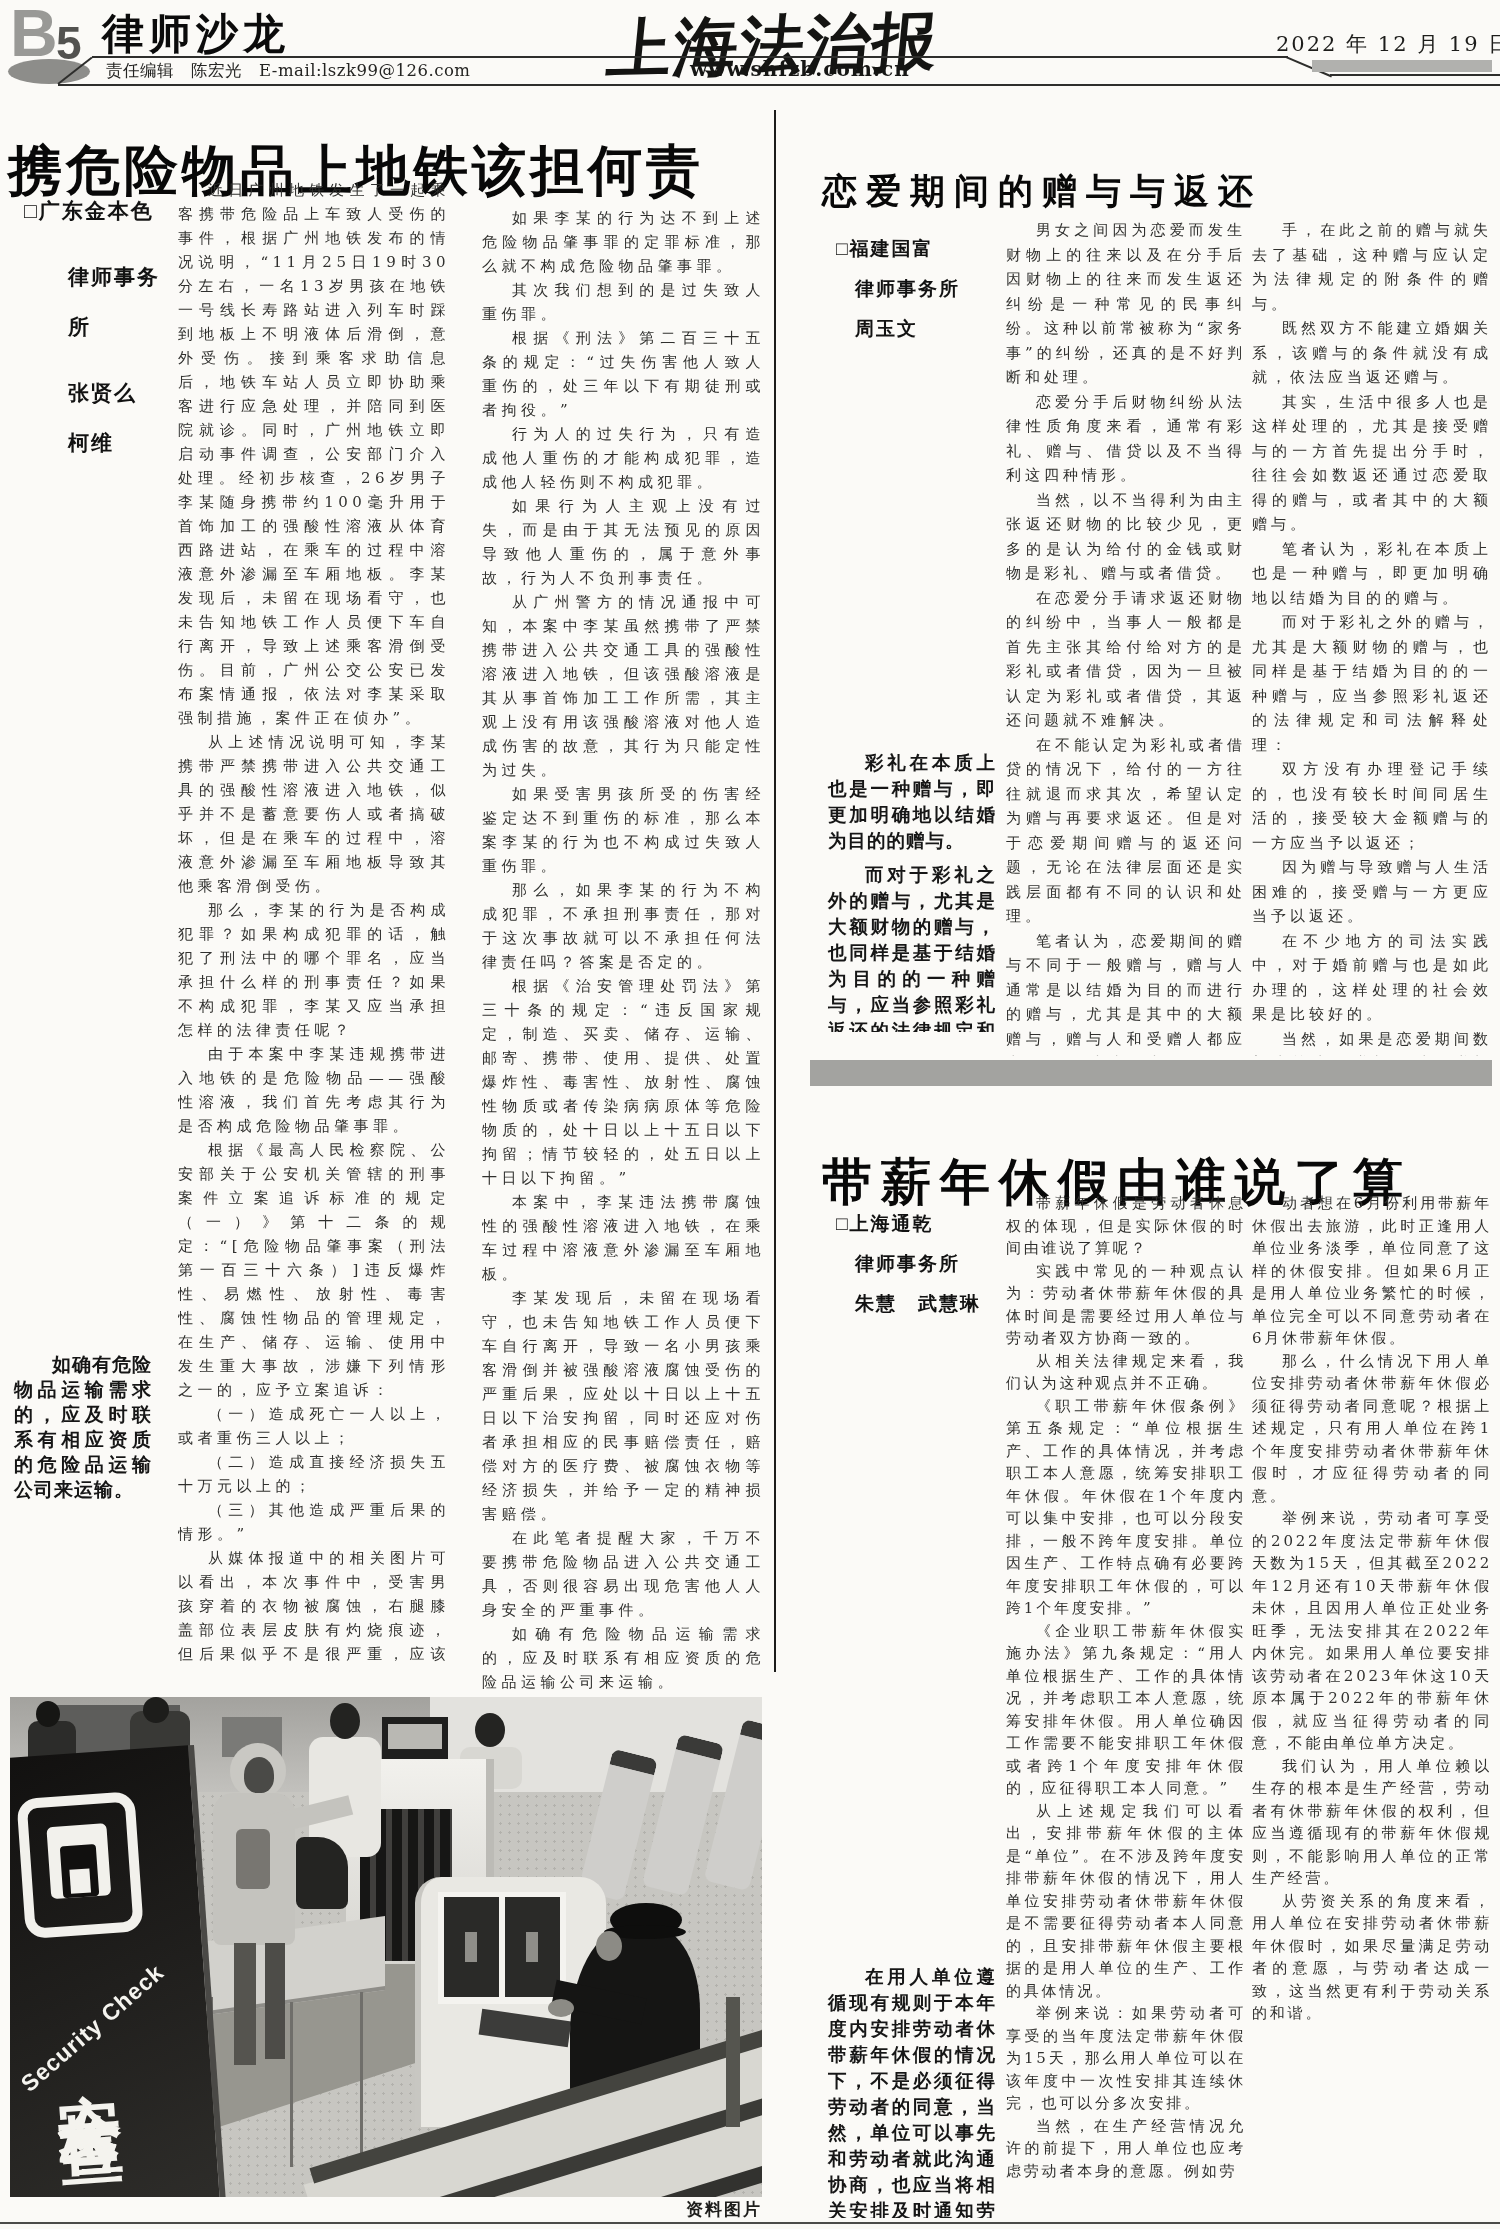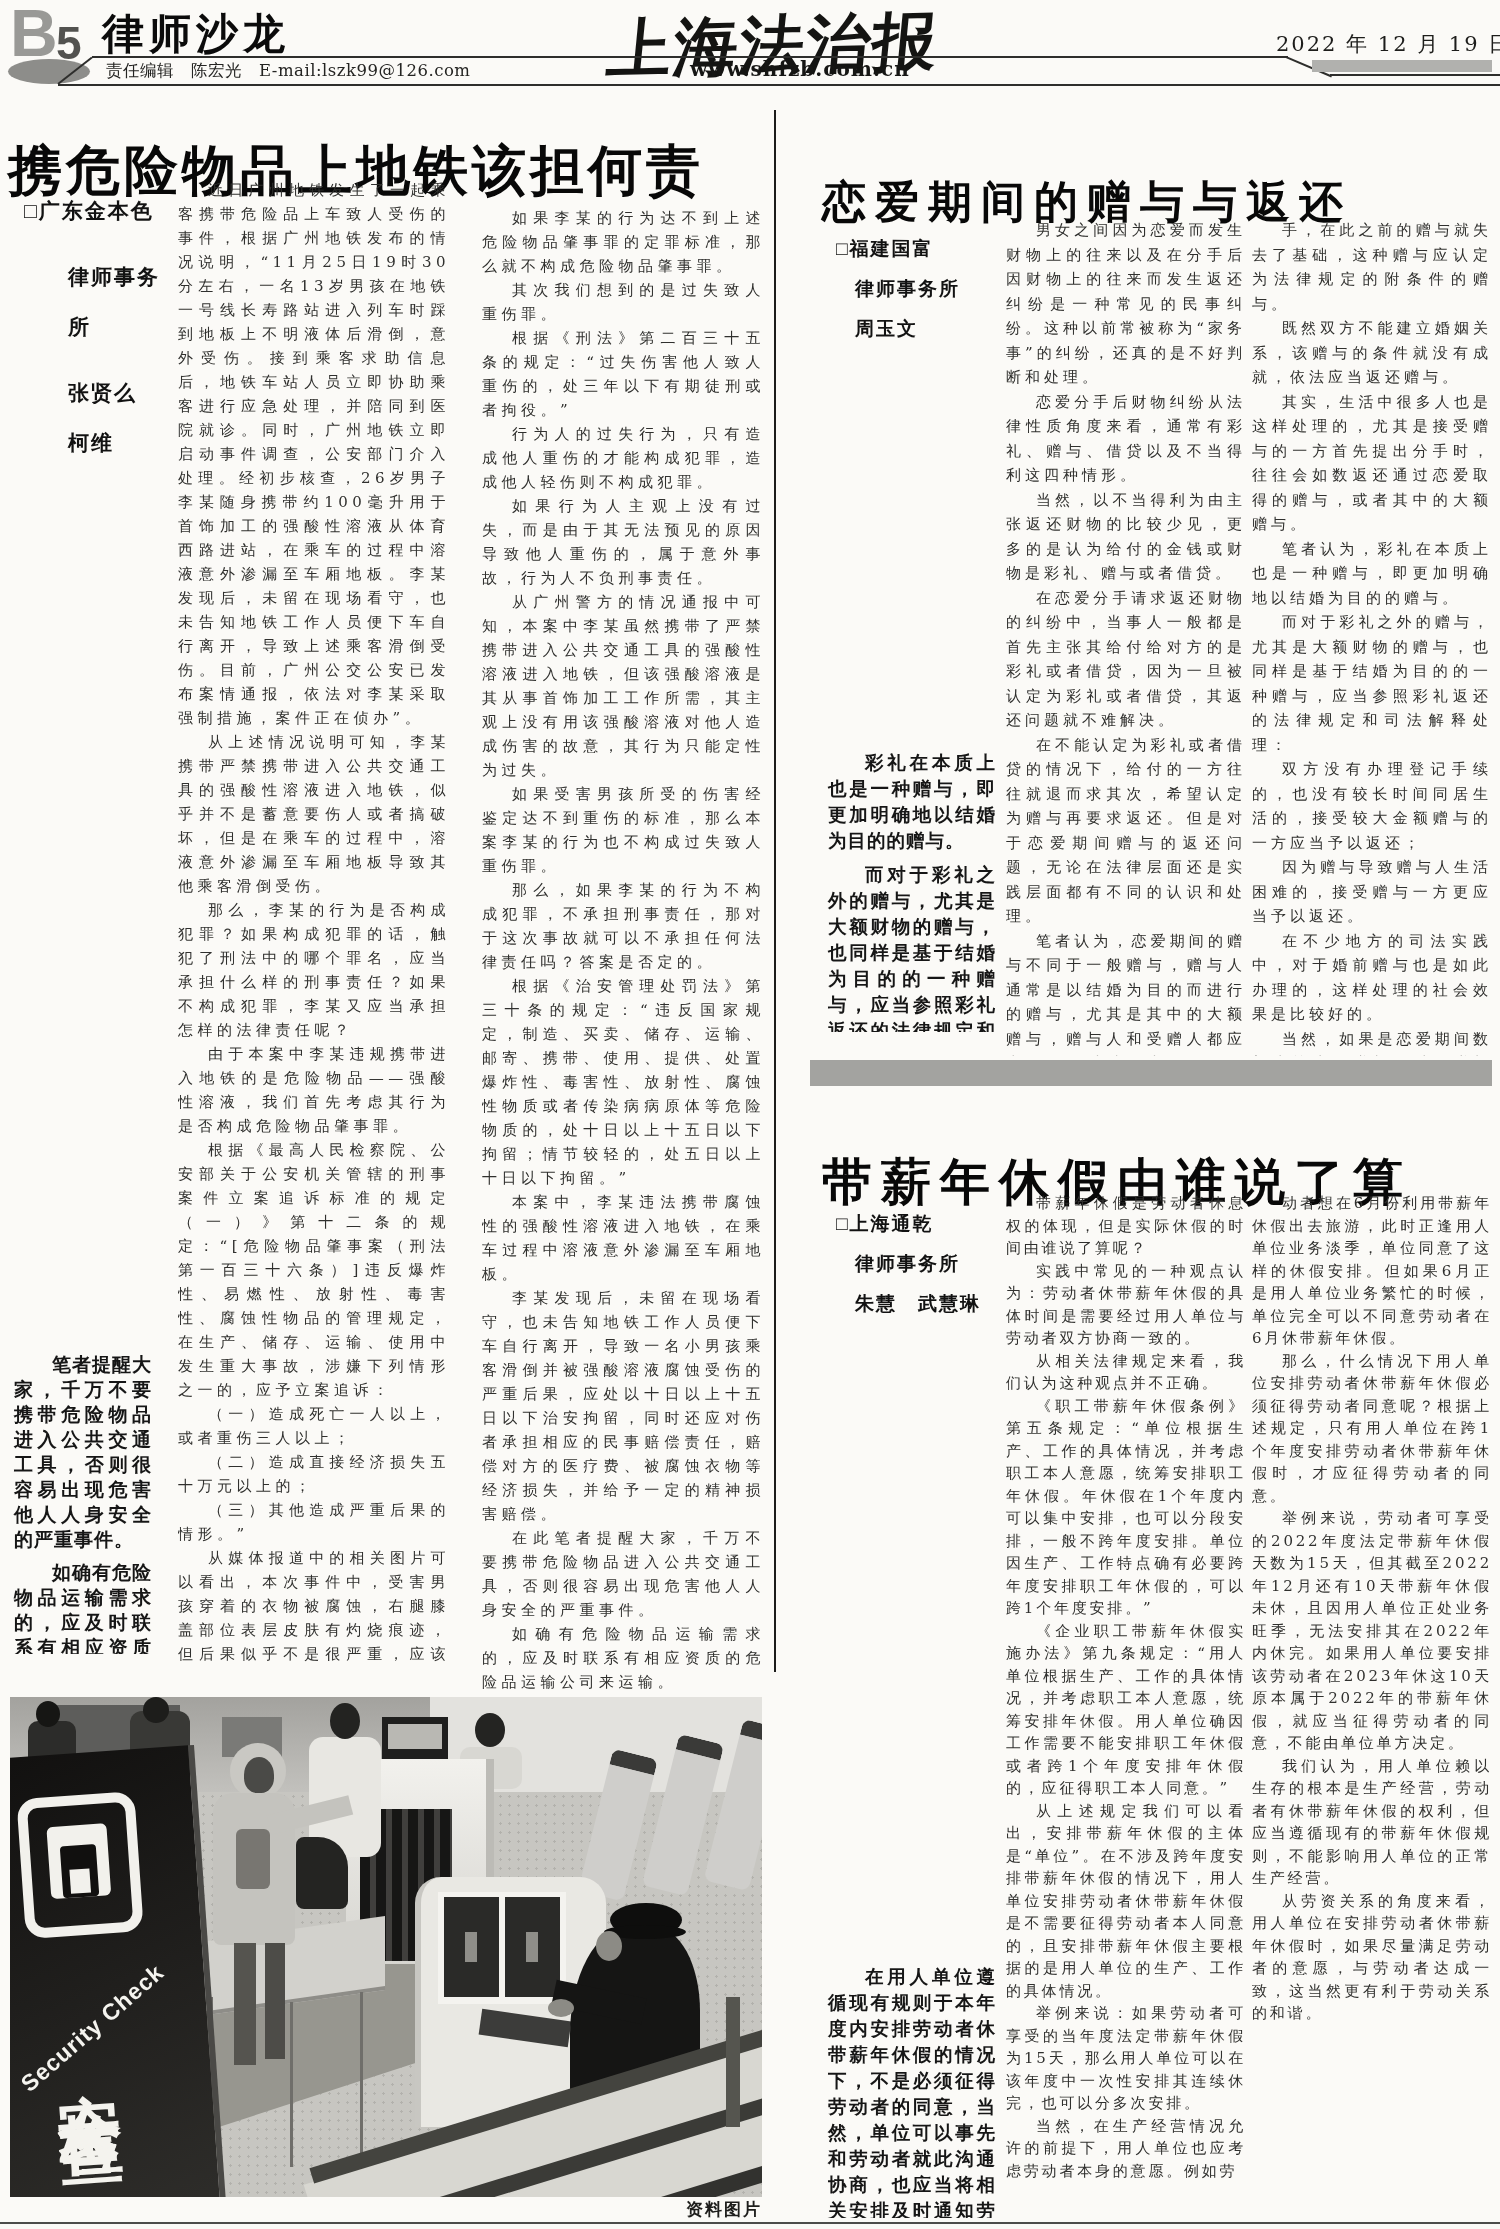--- a/index.html
+++ b/index.html
@@ -20,21 +20,21 @@
   .date-line{position:absolute;left:1276px;top:30px;font-size:21px;letter-spacing:2px;color:#1d1d1b;white-space:nowrap;}
   .editor-line{position:absolute;left:106px;top:60px;font-size:16.5px;letter-spacing:.5px;color:#242422;white-space:nowrap;}
   .website{position:absolute;left:690px;top:57px;font-size:20px;font-weight:700;letter-spacing:1px;color:#161614;}
   .rule{position:absolute;background:#2e2e2c;height:2px;}
   .gray-chip{position:absolute;left:1312px;top:60px;width:180px;height:12px;background:#b1b1ae;}
 
   
   .headline{position:absolute;font-family:"Liberation Sans",sans-serif;font-weight:900;
             color:#080808;white-space:nowrap;line-height:1.05;}
   .hl-1{left:8px;top:106px;font-size:54px;letter-spacing:4px;}
-  .hl-2{left:822px;top:150px;font-size:44px;letter-spacing:9px;}
+  .hl-2{left:822px;top:150px;font-size:35px;letter-spacing:9px;}
   .hl-3{left:822px;top:1122px;font-size:50px;letter-spacing:9px;}
   .byline{position:absolute;font-family:"Liberation Sans",sans-serif;font-weight:700;color:#121212;}
   .byline p{margin:16px;text-indent:0;}
   .byline p + p{padding-left:44px;}
   .byline-1{left:8px;top:170px;font-size:21px;line-height:50px;letter-spacing:2px;width:170px;}
   .byline-r{font-size:19px;line-height:24px;letter-spacing:2px;width:190px;}
   .byline-r p + p{padding-left:19px;}
   .byline-2{left:820px;top:221px;}
   .byline-3{left:820px;top:1196px;}
 
@@ -181,21 +181,20 @@
         <p>从广州警方的情况通报中可知，本案中李某虽然携带了严禁携带进入公共交通工具的强酸性溶液进入地铁，但该强酸溶液是其从事首饰加工工作所需，其主观上没有用该强酸溶液对他人造成伤害的故意，其行为只能定性为过失。</p>
         <p>如果受害男孩所受的伤害经鉴定达不到重伤的标准，那么本案李某的行为也不构成过失致人重伤罪。</p>
         <p>那么，如果李某的行为不构成犯罪，不承担刑事责任，那对于这次事故就可以不承担任何法律责任吗？答案是否定的。</p>
         <p>根据《治安管理处罚法》第三十条的规定：“违反国家规定，制造、买卖、储存、运输、邮寄、携带、使用、提供、处置爆炸性、毒害性、放射性、腐蚀性物质或者传染病病原体等危险物质的，处十日以上十五日以下拘留；情节较轻的，处五日以上十日以下拘留。”</p>
         <p>本案中，李某违法携带腐蚀性的强酸性溶液进入地铁，在乘车过程中溶液意外渗漏至车厢地板。</p>
         <p>李某发现后，未留在现场看守，也未告知地铁工作人员便下车自行离开，导致一名小男孩乘客滑倒并被强酸溶液腐蚀受伤的严重后果，应处以十日以上十五日以下治安拘留，同时还应对伤者承担相应的民事赔偿责任，赔偿对方的医疗费、被腐蚀衣物等经济损失，并给予一定的精神损害赔偿。</p>
         <p>在此笔者提醒大家，千万不要携带危险物品进入公共交通工具，否则很容易出现危害他人人身安全的严重事件。</p>
         <p>如确有危险物品运输需求的，应及时联系有相应资质的危险品运输公司来运输。</p>
       </div>
     <div class="callout sidebar-a1">
-        <p>笔者提醒大家，千万不要携带危险物品进入公共交通工具，否则很容易出现危害他人人身安全的严重事件。</p>
         <p>如确有危险物品运输需求的，应及时联系有相应资质的危险品运输公司来运输。</p>
       </div>
   </section>
 
   <section>
     <h1 class="headline hl-2">恋爱期间的赠与与返还</h1>
     <div class="byline byline-r byline-2">
         <p>□福建国富</p>
         <p>律师事务所</p>
         <p>周玉文</p>

